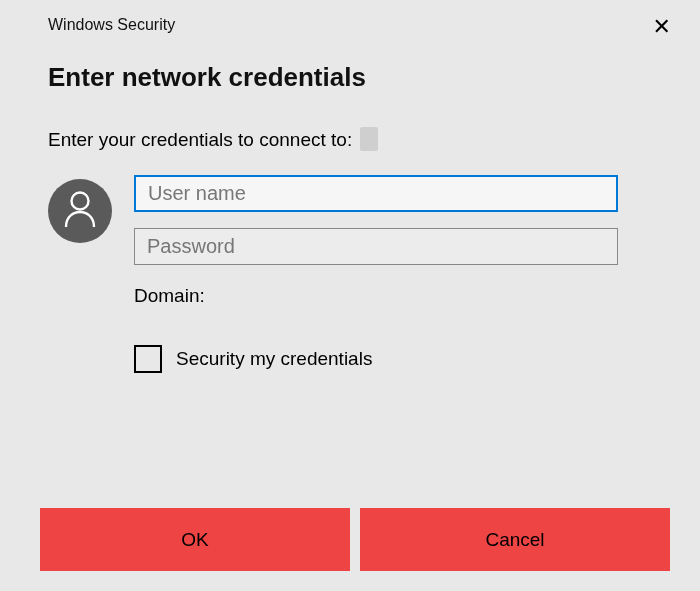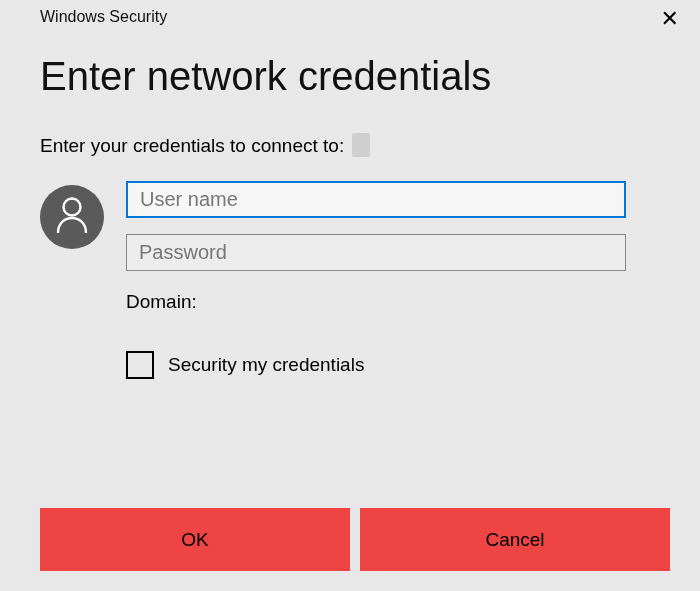--- a/index.html
+++ b/index.html
@@ -11,43 +11,43 @@
       font-family: "Segoe UI", Tahoma, sans-serif;
       background: #e8e8e8;
       width: 700px;
       height: 591px;
       overflow: hidden;
       color: #000;
     }
     .dialog {
       width: 100%;
       height: 100%;
-      padding: 0;
+      padding: 8px;
     }
     .titlebar {
       display: flex;
       justify-content: space-between;
       align-items: flex-start;
       padding: 8px 15px 0 40px;
     }
     .titlebar-title {
       font-size: 16px;
       font-weight: 400;
       color: #111;
     }
     .close-btn {
       font-size: 22px;
       line-height: 1;
       padding: 0 6px;
       cursor: pointer;
       font-family: Arial, sans-serif;
     }
     .heading {
-      font-size: 40px;
-      font-weight: 400;
+      font-size: 26px;
+      font-weight: 700;
       color: #111;
       padding: 24px 40px 16px 40px;
     }
     .subheading {
       font-size: 19px;
       padding: 18px 40px 0 40px;
       display: flex;
       align-items: flex-end;
       gap: 8px;
     }

